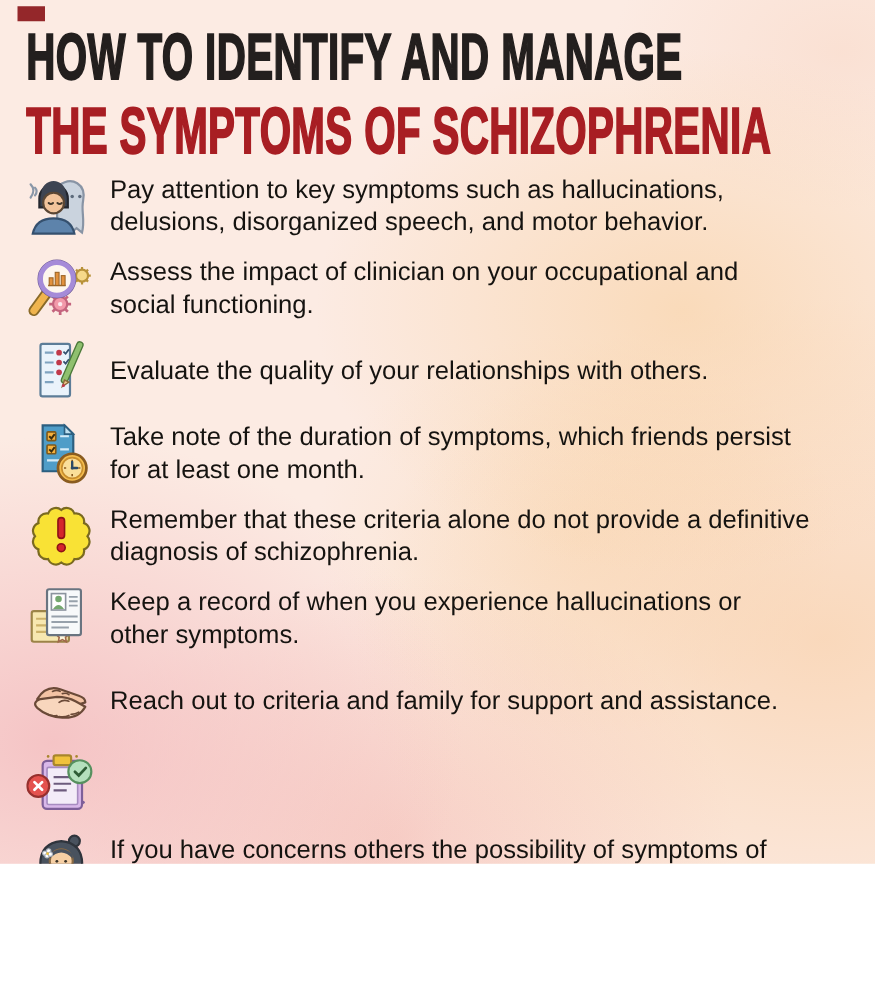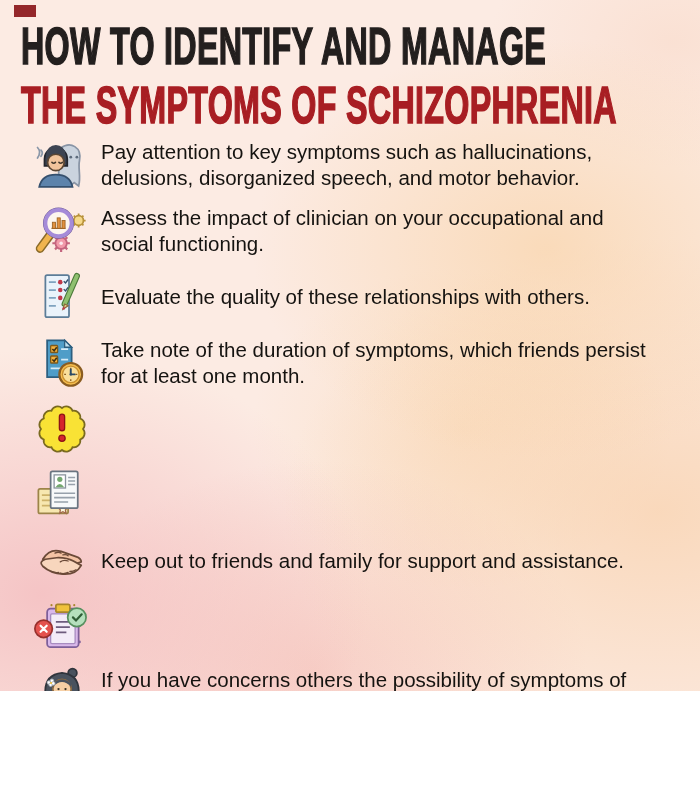--- a/index.html
+++ b/index.html
@@ -23,21 +23,21 @@
     background:var(--corner,#8e1c20);opacity:.95;
   }
   header{padding:20px 0 0 21px;}
   .t1,.t2{
     margin:0;line-height:1;font-weight:bold;white-space:nowrap;
     letter-spacing:.5px;
   }
   .t1{font-size:52px;color:var(--title,#231f1e);-webkit-text-stroke:1.6px var(--title,#231f1e);}
   .t2{font-size:52px;margin-top:7px;color:var(--subtitle,#a81e23);-webkit-text-stroke:1.6px var(--subtitle,#a81e23);}
   .cond{display:inline-block;transform:scaleX(0.62);transform-origin:0 50%;}
-  .list{padding:6px 8px 0 33px;}
+  .list{padding:6px 8px 0 20px;}
   .item{
     display:flex;align-items:center;margin-bottom:10px;
   }
   .icon-wrap{
     flex:0 0 58px;width:58px;height:56px;display:flex;
     align-items:center;justify-content:center;
   }
   .item-text{
     margin:0 0 0 10px;max-width:592px;
     font-size:20.5px;line-height:26px;color:var(--text,#151310);
@@ -115,21 +115,21 @@
             </g>
  <g stroke="#35506e" stroke-width="1.6" fill="none">
               <path d="M34 14 l2 2 3-4 M34 23 l2 2 3-4"></path>
             </g>
  <path d="M49 8 L35 40" stroke="#4c7a3a" stroke-width="7" stroke-linecap="round"></path>
  <path d="M49 8 L35 40" stroke="#8fc06f" stroke-width="4.5" stroke-linecap="round"></path>
  <path d="M33 46 l2 -6 4 2 z" fill="#f3c98f" stroke="#8a6a3a" stroke-width="1.3"></path>
  <circle cx="34" cy="45" r="1.4" fill="#c0394a"></circle>
 </svg>
         </span>
-    <p class="item-text">Evaluate the quality of these relationships with others.</p>
+    <p class="item-text">Evaluate the quality of your relationships with others.</p>
   </div>
 
 
   <div class="item">
     <span class="icon-wrap">
           <svg viewBox="0 0 64 64" width="56" height="56">
  <path d="M15 6 h20 l8 8 v34 h-28 z" fill="#4f9dc8" stroke="#2c5f80" stroke-width="2"></path>
  <path d="M35 6 l8 8 h-8 z" fill="#bfe0ef" stroke="#2c5f80" stroke-width="1.5"></path>
  <rect x="19" y="12" width="8" height="8" rx="1" fill="#f5b13d" stroke="#7d5a1c" stroke-width="1.5"></rect>
  <path d="M21 16 l2 2 3 -4" stroke="#3c2e10" stroke-width="1.8" fill="none"></path>
@@ -148,51 +148,55 @@
   </div>
 
   <div class="item">
     <span class="icon-wrap">
           <svg viewBox="0 0 64 64" width="56" height="56">
  <path d="M56 32 A7.5 7.5 0 0 1 52.8 44 A7.5 7.5 0 0 1 44 52.8 A7.5 7.5 0 0 1 32 56 A7.5 7.5 0 0 1 20 52.8 A7.5 7.5 0 0 1 11.2 44 A7.5 7.5 0 0 1 8 32 A7.5 7.5 0 0 1 11.2 20 A7.5 7.5 0 0 1 20 11.2 A7.5 7.5 0 0 1 32 8 A7.5 7.5 0 0 1 44 11.2 A7.5 7.5 0 0 1 52.8 20 A7.5 7.5 0 0 1 56 32 Z" fill="#f9e235" stroke="#7a6a20" stroke-width="2"></path>
  <rect x="29" y="15" width="6" height="19" rx="3" fill="#d5262c" stroke="#8e1216" stroke-width="1.5"></rect>
  <circle cx="32" cy="42.5" r="3.6" fill="#d5262c" stroke="#8e1216" stroke-width="1.5"></circle>
 </svg>
         </span>
+    <p class="item-text">Remember that these criteria alone do not provide a definitive
+diagnosis of schizophrenia.</p>
   </div>
 
   <div class="item">
     <span class="icon-wrap">
           <svg viewBox="0 0 64 64" width="56" height="56">
  <rect x="5" y="25" width="34" height="28" rx="2" fill="#f7e7b0" stroke="#9c8448" stroke-width="2"></rect>
  <path d="M9 32 h26 M9 38 h26 M9 44 h16" stroke="#cdb269" stroke-width="2"></path>
  <path d="M33 42 l1.8 3.6 4 .6 -2.9 2.8 .7 4 -3.6 -1.9 -3.6 1.9 .7 -4 -2.9 -2.8 4 -.6 z" fill="#fdf6dc" stroke="#a0694a" stroke-width="1.5"></path>
  <rect x="19" y="5" width="31" height="42" rx="2" fill="#f7f9fa" stroke="#697480" stroke-width="2"></rect>
  <rect x="23" y="9" width="13" height="15" fill="#ffffff" stroke="#8b949e" stroke-width="1.5"></rect>
  <circle cx="29.5" cy="14" r="3" fill="#74a86f"></circle>
  <path d="M24.5 23 q5 -7 10 0 z" fill="#74a86f"></path>
  <path d="M39 12 h8 M39 16 h8 M39 20 h8 M23 30 h24 M23 35 h24 M23 40 h16" stroke="#97a1ab" stroke-width="1.8"></path>
 </svg>
         </span>
+    <p class="item-text">Keep a record of when you experience hallucinations or
+other symptoms.</p>
   </div>
 
   <div class="item">
     <span class="icon-wrap">
           <svg viewBox="0 0 64 64" width="56" height="56">
  <g stroke="#6b4a38" stroke-width="2" stroke-linejoin="round" stroke-linecap="round">
   <path d="M10 30 q8 -13 21 -9 l17 6 q6 2 6 6 l-9 3 z" fill="#f4c3a4"></path>
   <path d="M54 37 q-6 11 -21 10 q-14 -1 -23 -9 q-5 -5 3 -8 l15 -2 q10 0 17 4 z" fill="#f8d6bd"></path>
   <g fill="none" stroke-width="1.5">
    <path d="M24 23 q4 -2 7 0 M33 25 q4 -1 6 1 M20 44 q4 2 8 1 M30 46 q5 1 9 -1 M41 44 q4 0 7 -2"></path>
    <path d="M30 33 q4 -3 9 -1"></path>
   </g>
  </g>
 </svg>
         </span>
-    <p class="item-text">Keep out to friends and family for support and assistance.</p>
+    <p class="item-text">Reach out to criteria and family for support and assistance.</p>
   </div>
 
   <div class="item">
     <span class="icon-wrap">
           <svg viewBox="0 0 64 64" width="56" height="56">
  <rect x="15" y="11" width="36" height="44" rx="4" fill="#d9b8ea" stroke="#7e5f99" stroke-width="2"></rect>
  <rect x="19" y="17" width="28" height="34" rx="1.5" fill="#f3ecf8" stroke="#a78cc0" stroke-width="1.5"></rect>
  <rect x="25" y="6" width="16" height="9" rx="2" fill="#f0c23c" stroke="#a8862c" stroke-width="2"></rect>
  <circle cx="20" cy="7" r="1.2" fill="#a8862c"></circle>
             <circle cx="46" cy="7" r="1.2" fill="#a8862c"></circle>

